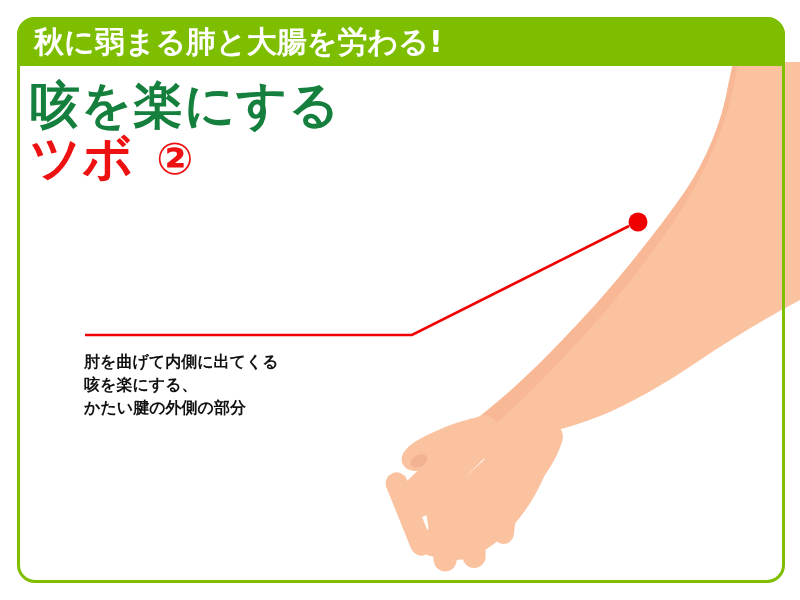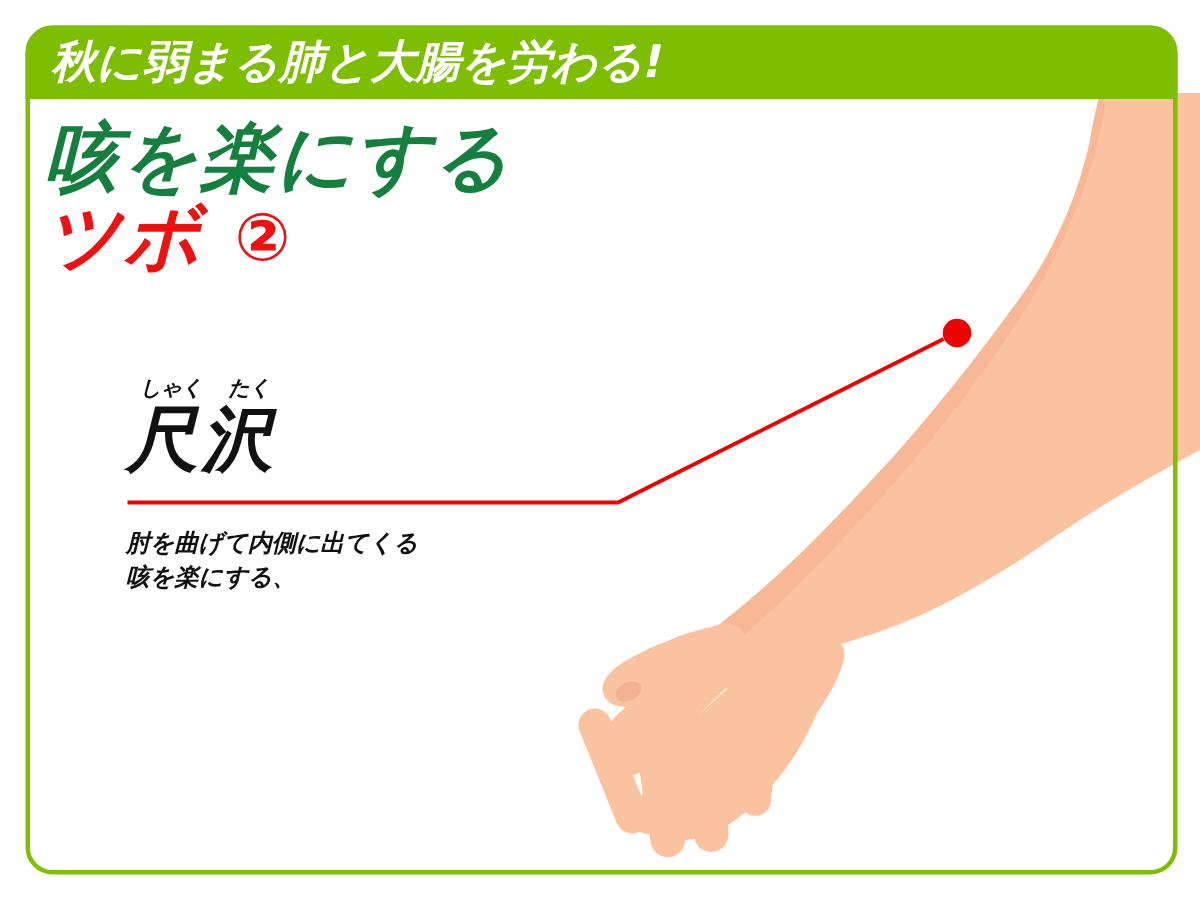--- a/index.html
+++ b/index.html
@@ -9,21 +9,20 @@
   }
   body {
     font-family: "DejaVu Sans", "Liberation Sans", sans-serif;
   }
   #canvas {
     position: relative;
     width: 800px;
     height: 600px;
     background: #ffffff;
     overflow: hidden;
-    font-style: italic;
   }
 
   
   .frame {
     position: absolute;
     left: 17px;
     top: 17px;
     width: 768px;
     height: 566px;
     box-sizing: border-box;
@@ -244,26 +243,20 @@
   </div>
 
   <div class="title-block">
     <span class="title-line1">咳を楽にする</span>
     <span class="title-line2-wrap">
       <span class="title-line2">ツボ</span>
       <span class="title-number">②</span>
     </span>
   </div>
 
-  <div class="point-block">
-    <span class="furigana-row">
-      <span class="fg">しゃく</span>
-      <span class="fg">たく</span>
-    </span>
-    <span class="point-name">尺沢</span>
-  </div>
 
   <div class="desc-block">
     <span class="desc-line">肘を曲げて内側に出てくる</span>
     <span class="desc-line">咳を楽にする、</span>
+    <span class="desc-line">かたい腱の外側の部分</span>
   </div>
 
 </div>
 
 </body></html>

